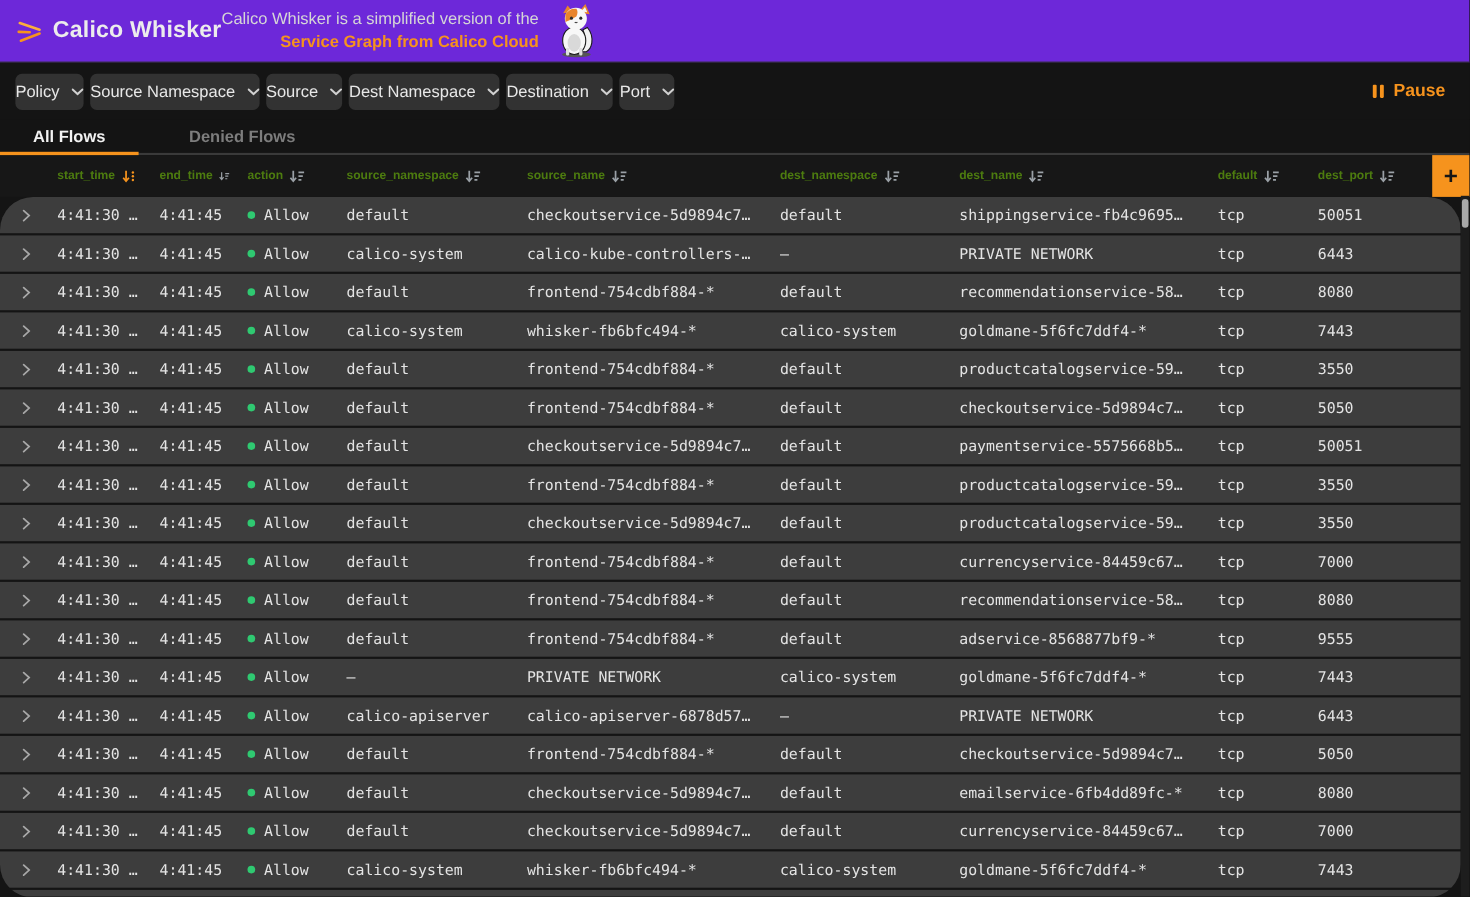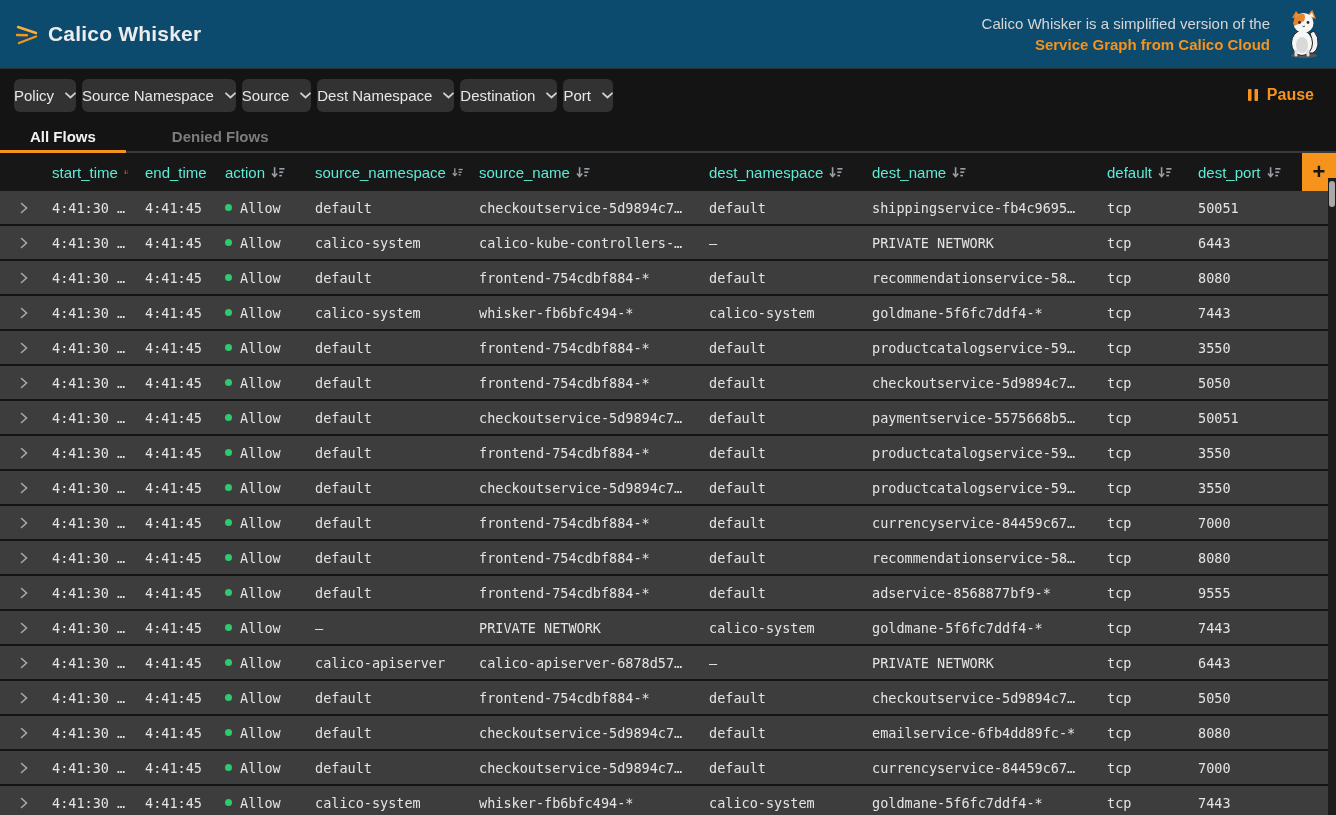--- a/index.html
+++ b/index.html
@@ -7,26 +7,25 @@
     margin: 0; padding: 0;
     width: 1336px; height: 815px;
     background: #141414;
     overflow: hidden;
     font-family: "Liberation Sans", sans-serif;
     position: relative;
   }
 
   
   .banner {
-    height: 69px;
-    background: #0c4a6e;
+    height: 57px;
+    background: #6d28d9;
     border-bottom: 1px solid #2e2e2e;
     display: flex;
     align-items: center;
-    justify-content: space-between;
     padding: 0 10px 0 14px;
   }
   .brand { display: flex; align-items: center; gap: 8px; }
   .app-title {
     font-size: 21px; font-weight: 700; color: #ececec; letter-spacing: .2px;
   }
   .banner-right { display: flex; align-items: center; gap: 12px; }
   .banner-text { text-align: right; font-size: 15px; line-height: 21px; }
   .tagline { color: #d6d6d6; }
   .sg-link { color: #f6931d; font-weight: 700; cursor: pointer; text-decoration: none; }
@@ -86,40 +85,41 @@
     background: #171717;
   }
   .col-headers {
     flex: 1;
     display: grid;
     grid-template-columns: 36px 93px 80px 90px 164px 230px 163px 235px 91px 1fr;
     align-items: center;
   }
   .col-h {
     display: flex; align-items: center; gap: 6px;
-    color: #5eead4; font-size: 15px; font-weight: 400;
+    color: #4d7c0f; font-size: 11px; font-weight: 700;
     padding-left: 16px;
     white-space: nowrap;
     cursor: pointer;
   }
   .add-btn {
     width: 34px; height: 38px;
     background: #f6931d;
     color: #161616;
     border: none;
     font-size: 22px; font-weight: 700; line-height: 1;
     cursor: pointer;
   }
 
   
   .rows {
     width: 1328px;
     height: 637px;
     overflow: hidden;
     background: #141414;
+    border-radius: 30px;
   }
   .frow {
     display: grid;
     grid-template-columns: 36px 93px 80px 90px 164px 230px 163px 235px 91px 1fr;
     height: 33px; margin-bottom: 2px;
     background: #3d3d3d;
     align-items: center;
     font-family: "DejaVu Sans Mono", monospace;
     font-size: 13.5px; color: #e4e4e4;
     cursor: pointer;

